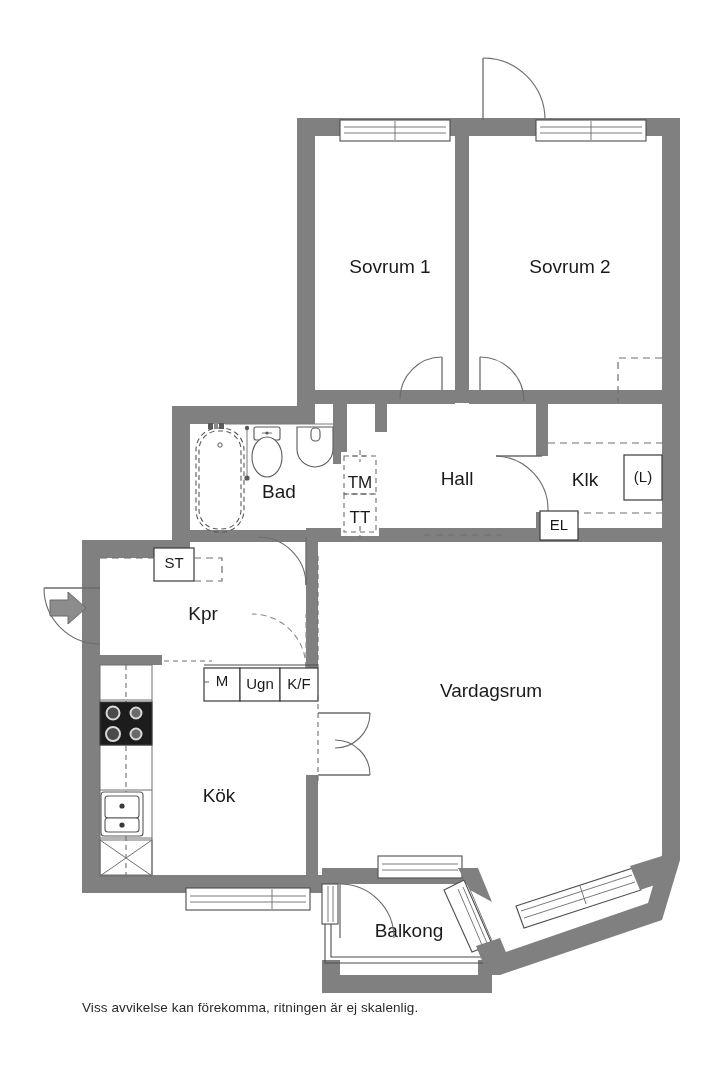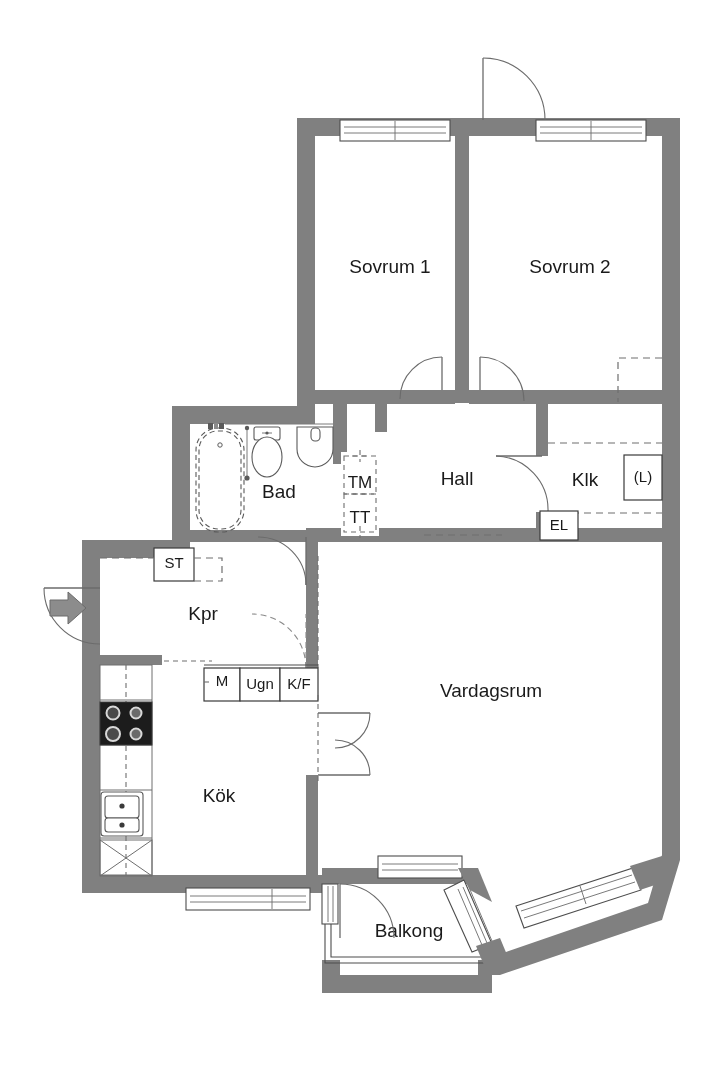--- a/index.html
+++ b/index.html
@@ -388,14 +388,15 @@
       <line class="winglass" x1="463" y1="887" x2="487" y2="943"></line>
       <line class="winglass" x1="458" y1="889" x2="482" y2="945"></line>
     </g>
 
     <polygon class="wall-nost" points="458,868 478,868 492,902 470,890"></polygon>
     <polygon class="wall-nost" points="476,946 500,938 510,962 486,970"></polygon>
   </g>
 
 </svg>
 
+<div id="disclaimer">Viss avvikelse kan förekomma, ritningen är ej skalenlig.</div>
 
 </div>
 
 </body></html>

